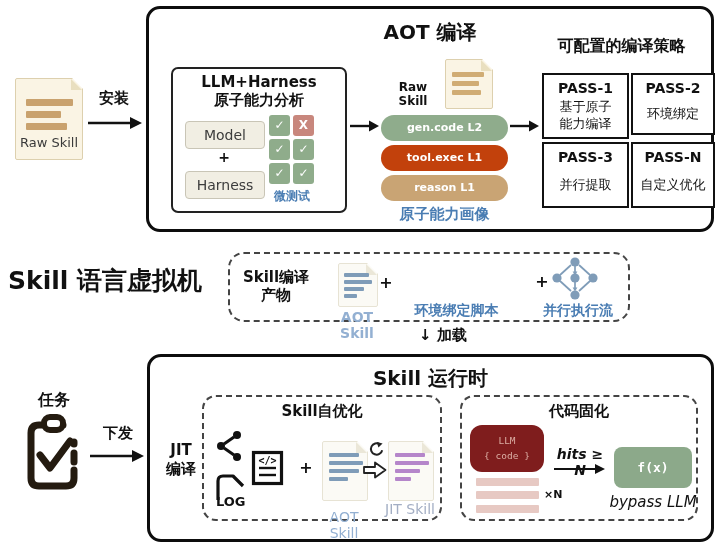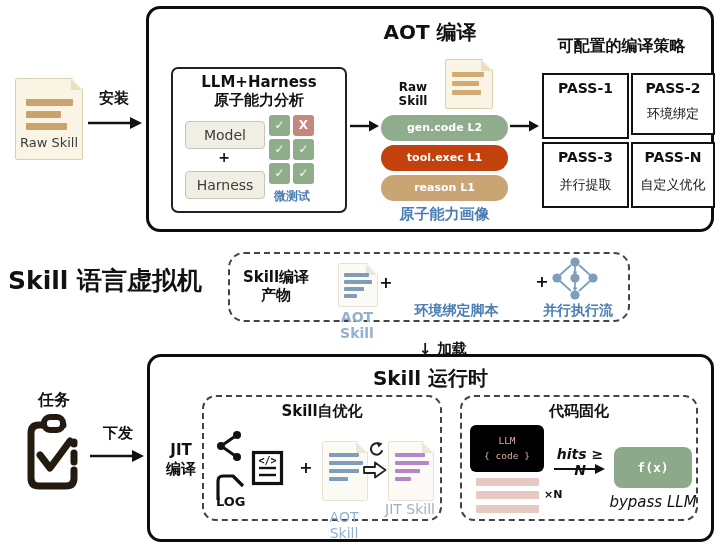--- a/index.html
+++ b/index.html
@@ -110,20 +110,22 @@
     <div class="abs ctr blue" style="left:232px;top:196px;width:127px;font-size:15px;">原子能力画像</div>
 
     <svg class="abs" style="left:360px;top:108px;" width="32" height="18" viewBox="0 0 32 18">
       <line x1="1" y1="9" x2="20" y2="9" stroke="#111" stroke-width="2.4"></line>
       <polygon points="20,3.5 30,9 20,14.5" fill="#111"></polygon>
     </svg>
 
     <div class="abs ctr b" style="left:390px;top:27px;width:165px;font-size:16px;">可配置的编译策略</div>
     <div class="passbox" style="left:393px;top:64px;width:83px;height:62px;">
       <div class="pass-name">PASS-1</div>
+      <div class="pass-desc" style="top:23px;">基于原子
+能力编译</div>
     </div>
     <div class="passbox" style="left:482px;top:64px;width:80px;height:58px;">
       <div class="pass-name">PASS-2</div>
       <div class="pass-desc" style="top:30px;">环境绑定</div>
     </div>
     <div class="passbox" style="left:393px;top:133px;width:83px;height:62px;">
       <div class="pass-name">PASS-3</div>
       <div class="pass-desc" style="top:32px;">并行提取</div>
     </div>
     <div class="passbox" style="left:482px;top:133px;width:80px;height:62px;">
@@ -168,21 +170,21 @@
         <circle cx="25" cy="6" r="4.6"></circle>
         <circle cx="7" cy="22" r="4.6"></circle>
         <circle cx="25" cy="22" r="4.6"></circle>
         <circle cx="43" cy="22" r="4.6"></circle>
         <circle cx="25" cy="39" r="4.6"></circle>
       </g>
     </svg>
     <div class="abs ctr blue" style="left:308px;top:48px;width:80px;font-size:14px;">并行执行流</div>
   </div>
 
-  <div class="abs ctr b" style="left:398px;top:326px;width:90px;font-size:15px;margin-top:14px;">↓ 加载</div>
+  <div class="abs ctr b" style="left:398px;top:326px;width:90px;font-size:15px;">↓ 加载</div>
 
   <div class="abs ctr b" style="left:28px;top:390px;width:52px;font-size:16px;">任务</div>
   <svg class="abs" style="left:22px;top:412px;" width="62" height="82" viewBox="0 0 62 82">
     <g fill="none" stroke="#241b10" stroke-width="7" stroke-linecap="round" stroke-linejoin="round">
       <path d="M41,13 H17 Q9,13 9,21 V66 Q9,74 17,74 H44 Q52,74 52,66 V58"></path>
       <path d="M52,50 V41"></path>
       <path d="M52,32 V30"></path>
       <path d="M18,43 L28,56 L48,29"></path>
     </g>
     <rect x="22" y="5" width="19" height="13" rx="6" fill="#fff" stroke="#241b10" stroke-width="6"></rect>
@@ -247,21 +249,21 @@
         <span class="dline" style="left:6px;top:35px;width:16px;height:4px;background:#b586ca;"></span>
       </div>
 
       <div class="abs ctr lblue" style="left:110px;top:104px;width:60px;font-size:14px;">AOT Skill</div>
       <div class="abs ctr" style="left:180px;top:104px;width:52px;font-size:14px;color:#a3aec4;">JIT Skill</div>
     </div>
 
     <div class="dashbox" style="left:310px;top:38px;width:234px;height:122px;">
       <div class="abs ctr b" style="left:0;right:0;top:5px;font-size:15px;font-family:Liberation Serif, serif;">代码固化</div>
 
-      <div class="abs" style="left:8px;top:28px;width:74px;height:47px;background:#000000;border-radius:6px;">
+      <div class="abs" style="left:8px;top:28px;width:74px;height:47px;background:#7f1d1d;border-radius:12px;">
         <div class="abs ctr mono" style="left:0;right:0;top:10px;font-size:9.5px;color:#dcaea4;">LLM</div>
         <div class="abs ctr mono" style="left:0;right:0;top:25px;font-size:9.5px;color:#dcaea4;">{ code }</div>
       </div>
       <span class="dline" style="left:14px;top:81px;width:63px;height:8px;background:#e7c9c3;"></span>
       <span class="dline" style="left:14px;top:94px;width:63px;height:8px;background:#e7c9c3;"></span>
       <span class="dline" style="left:14px;top:108px;width:63px;height:8px;background:#e7c9c3;"></span>
       <div class="abs b" style="left:82px;top:91px;font-size:11px;">×N</div>
 
       <div class="abs ctr b ital" style="left:88px;top:49px;width:60px;font-size:14px;">hits ≥ N</div>
       <svg class="abs" style="left:91px;top:64px;" width="54" height="16" viewBox="0 0 54 16">

